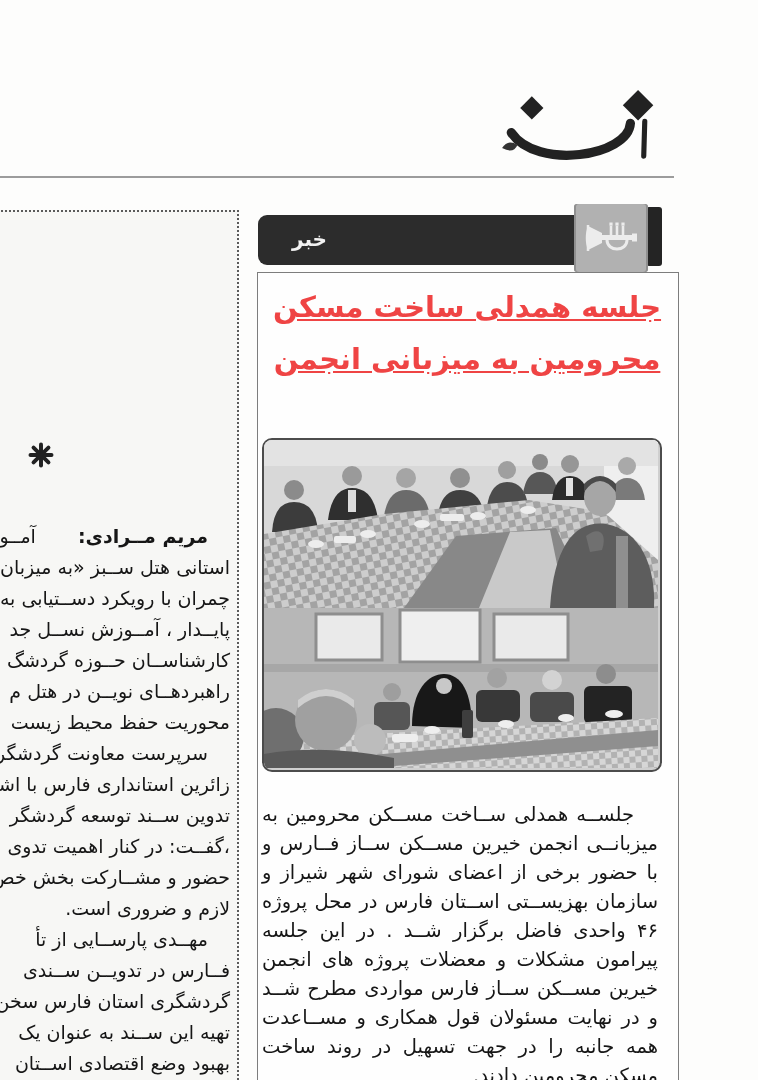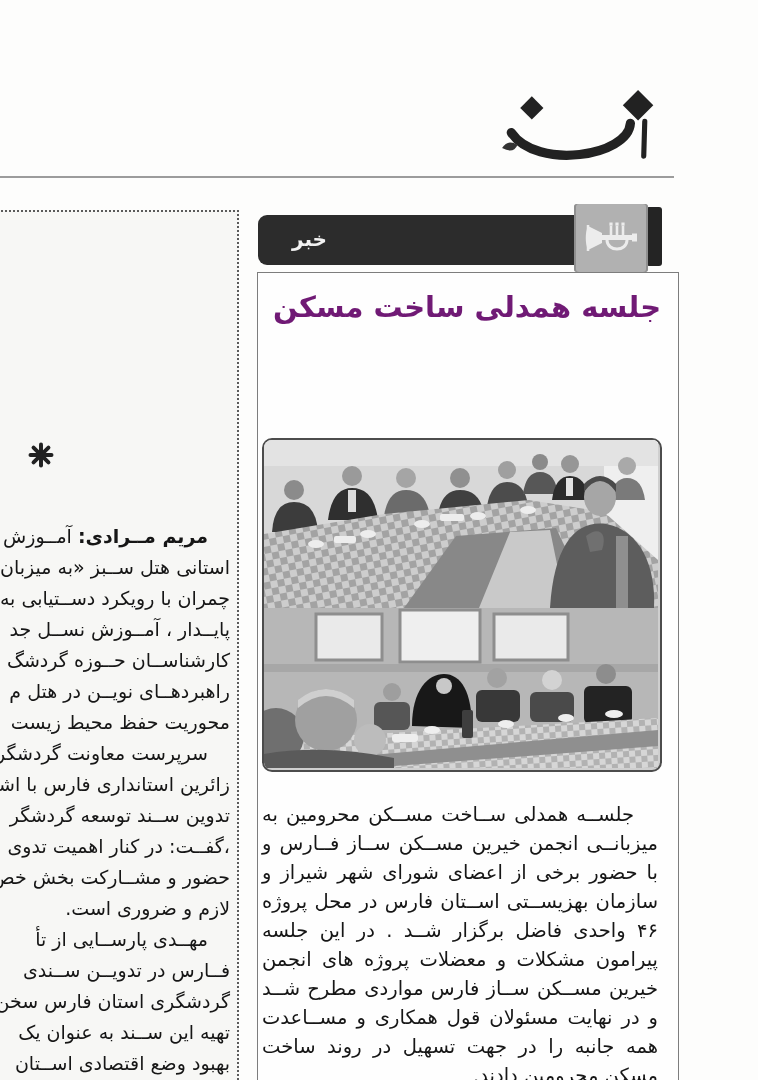--- a/index.html
+++ b/index.html
@@ -17,21 +17,21 @@
     border-top:2px dotted #5a5a5a;border-right:2px dotted #5a5a5a;
     background:#f7f7f5;
   }
   .asterisk{position:absolute;left:27px;top:441px;width:28px;height:28px;}
   .left-col-text{position:absolute;left:-178px;top:521px;width:408px;}
   .lc-line{
     direction:rtl;text-align:right;white-space:nowrap;
     height:31px;line-height:31px;font-size:19px;color:#161616;
   }
   .lc-line.indent{padding-right:22px;}
-  .lc-lead{font-weight:bold;}
+  .lc-lead{font-weight:bold;margin-left:36px;}
   
   .article-box{
     position:absolute;left:257px;top:272px;width:420px;height:808px;
     border:1px solid #7d7d7d;border-bottom:none;background:#fefefe;
   }
   .kicker-bar{
     position:absolute;left:258px;top:215px;width:376px;height:50px;
     background:#2c2c2c;border-radius:9px;
   }
   .kicker-label{
@@ -42,21 +42,21 @@
   .trumpet-box{
     position:absolute;left:574px;top:204px;width:74px;height:68px;
     background:#b1b1b1;border-radius:3px;
     box-shadow:inset 2px 0 0 #8f8f8f, inset -2px 0 0 #8f8f8f;
     display:flex;align-items:center;justify-content:center;
   }
   
   .headline{
     position:absolute;left:262px;top:281px;width:410px;
     direction:rtl;text-align:center;font-weight:bold;
-    font-size:29px;line-height:52px;color:#701a75;
+    font-size:29px;line-height:52px;color:#ef4444;text-decoration:underline;
   }
   
   .photo-frame{
     position:absolute;left:262px;top:438px;width:396px;height:330px;
     border:2px solid #4c4c4c;border-radius:10px;overflow:hidden;background:#cfcfcf;
   }
   .photo-frame svg{display:block;}
   
   .article-body{
     position:absolute;left:262px;top:780px;width:396px;
@@ -133,20 +133,21 @@
       </g>
       <rect x="28.4" y="9.5" width="3.2" height="3.2" fill="#ececec"></rect>
       <rect x="34.4" y="9.5" width="3.2" height="3.2" fill="#ececec"></rect>
       <rect x="40.4" y="9.5" width="3.2" height="3.2" fill="#ececec"></rect>
       <rect x="51" y="20.5" width="5" height="8" fill="#ececec"></rect>
     </svg>
   </div>
 
   <div class="headline">
     <div>جلسه همدلی ساخت مسکن</div>
+    <div>محرومین به میزبانی انجمن</div>
   </div>
 
   <div class="photo-frame">
 
     <svg viewBox="0 0 394 168" width="394" height="168" preserveAspectRatio="none">
       <rect width="394" height="168" fill="#d8d8d8"></rect>
       <rect x="340" y="0" width="54" height="168" fill="#efefef"></rect>
       <rect x="0" y="0" width="394" height="26" fill="#e3e3e3"></rect>
 
       <g>

